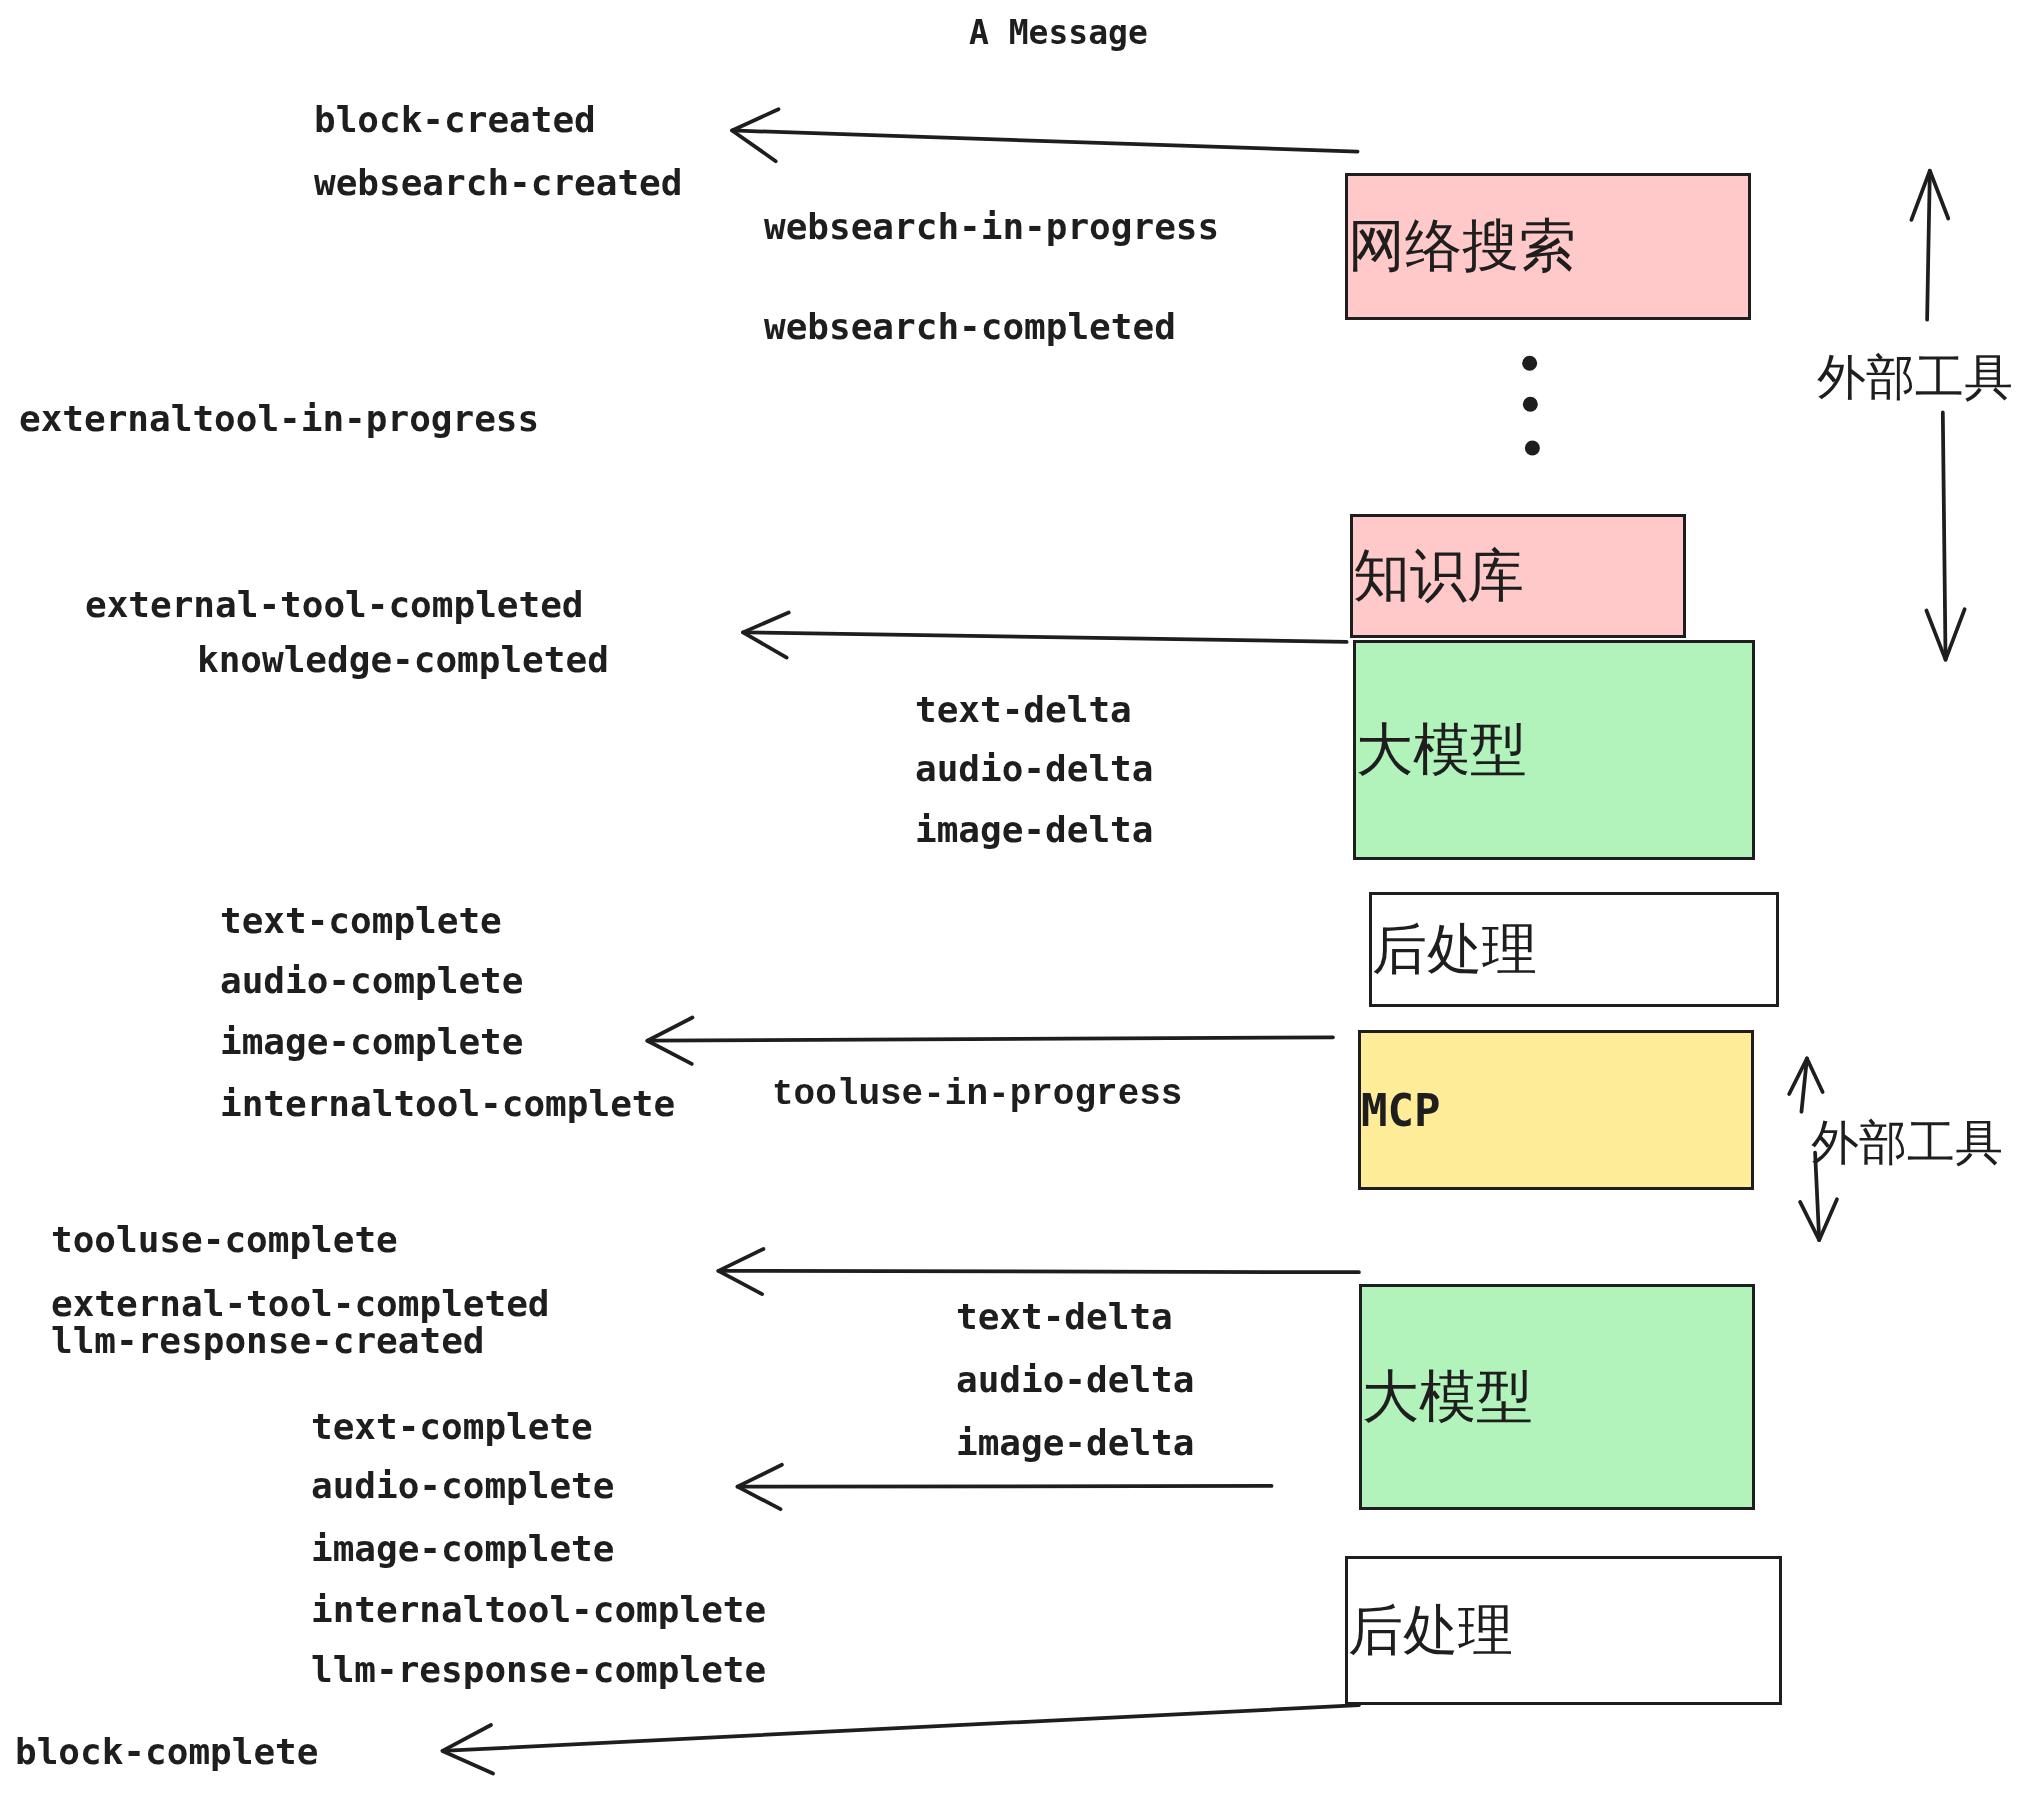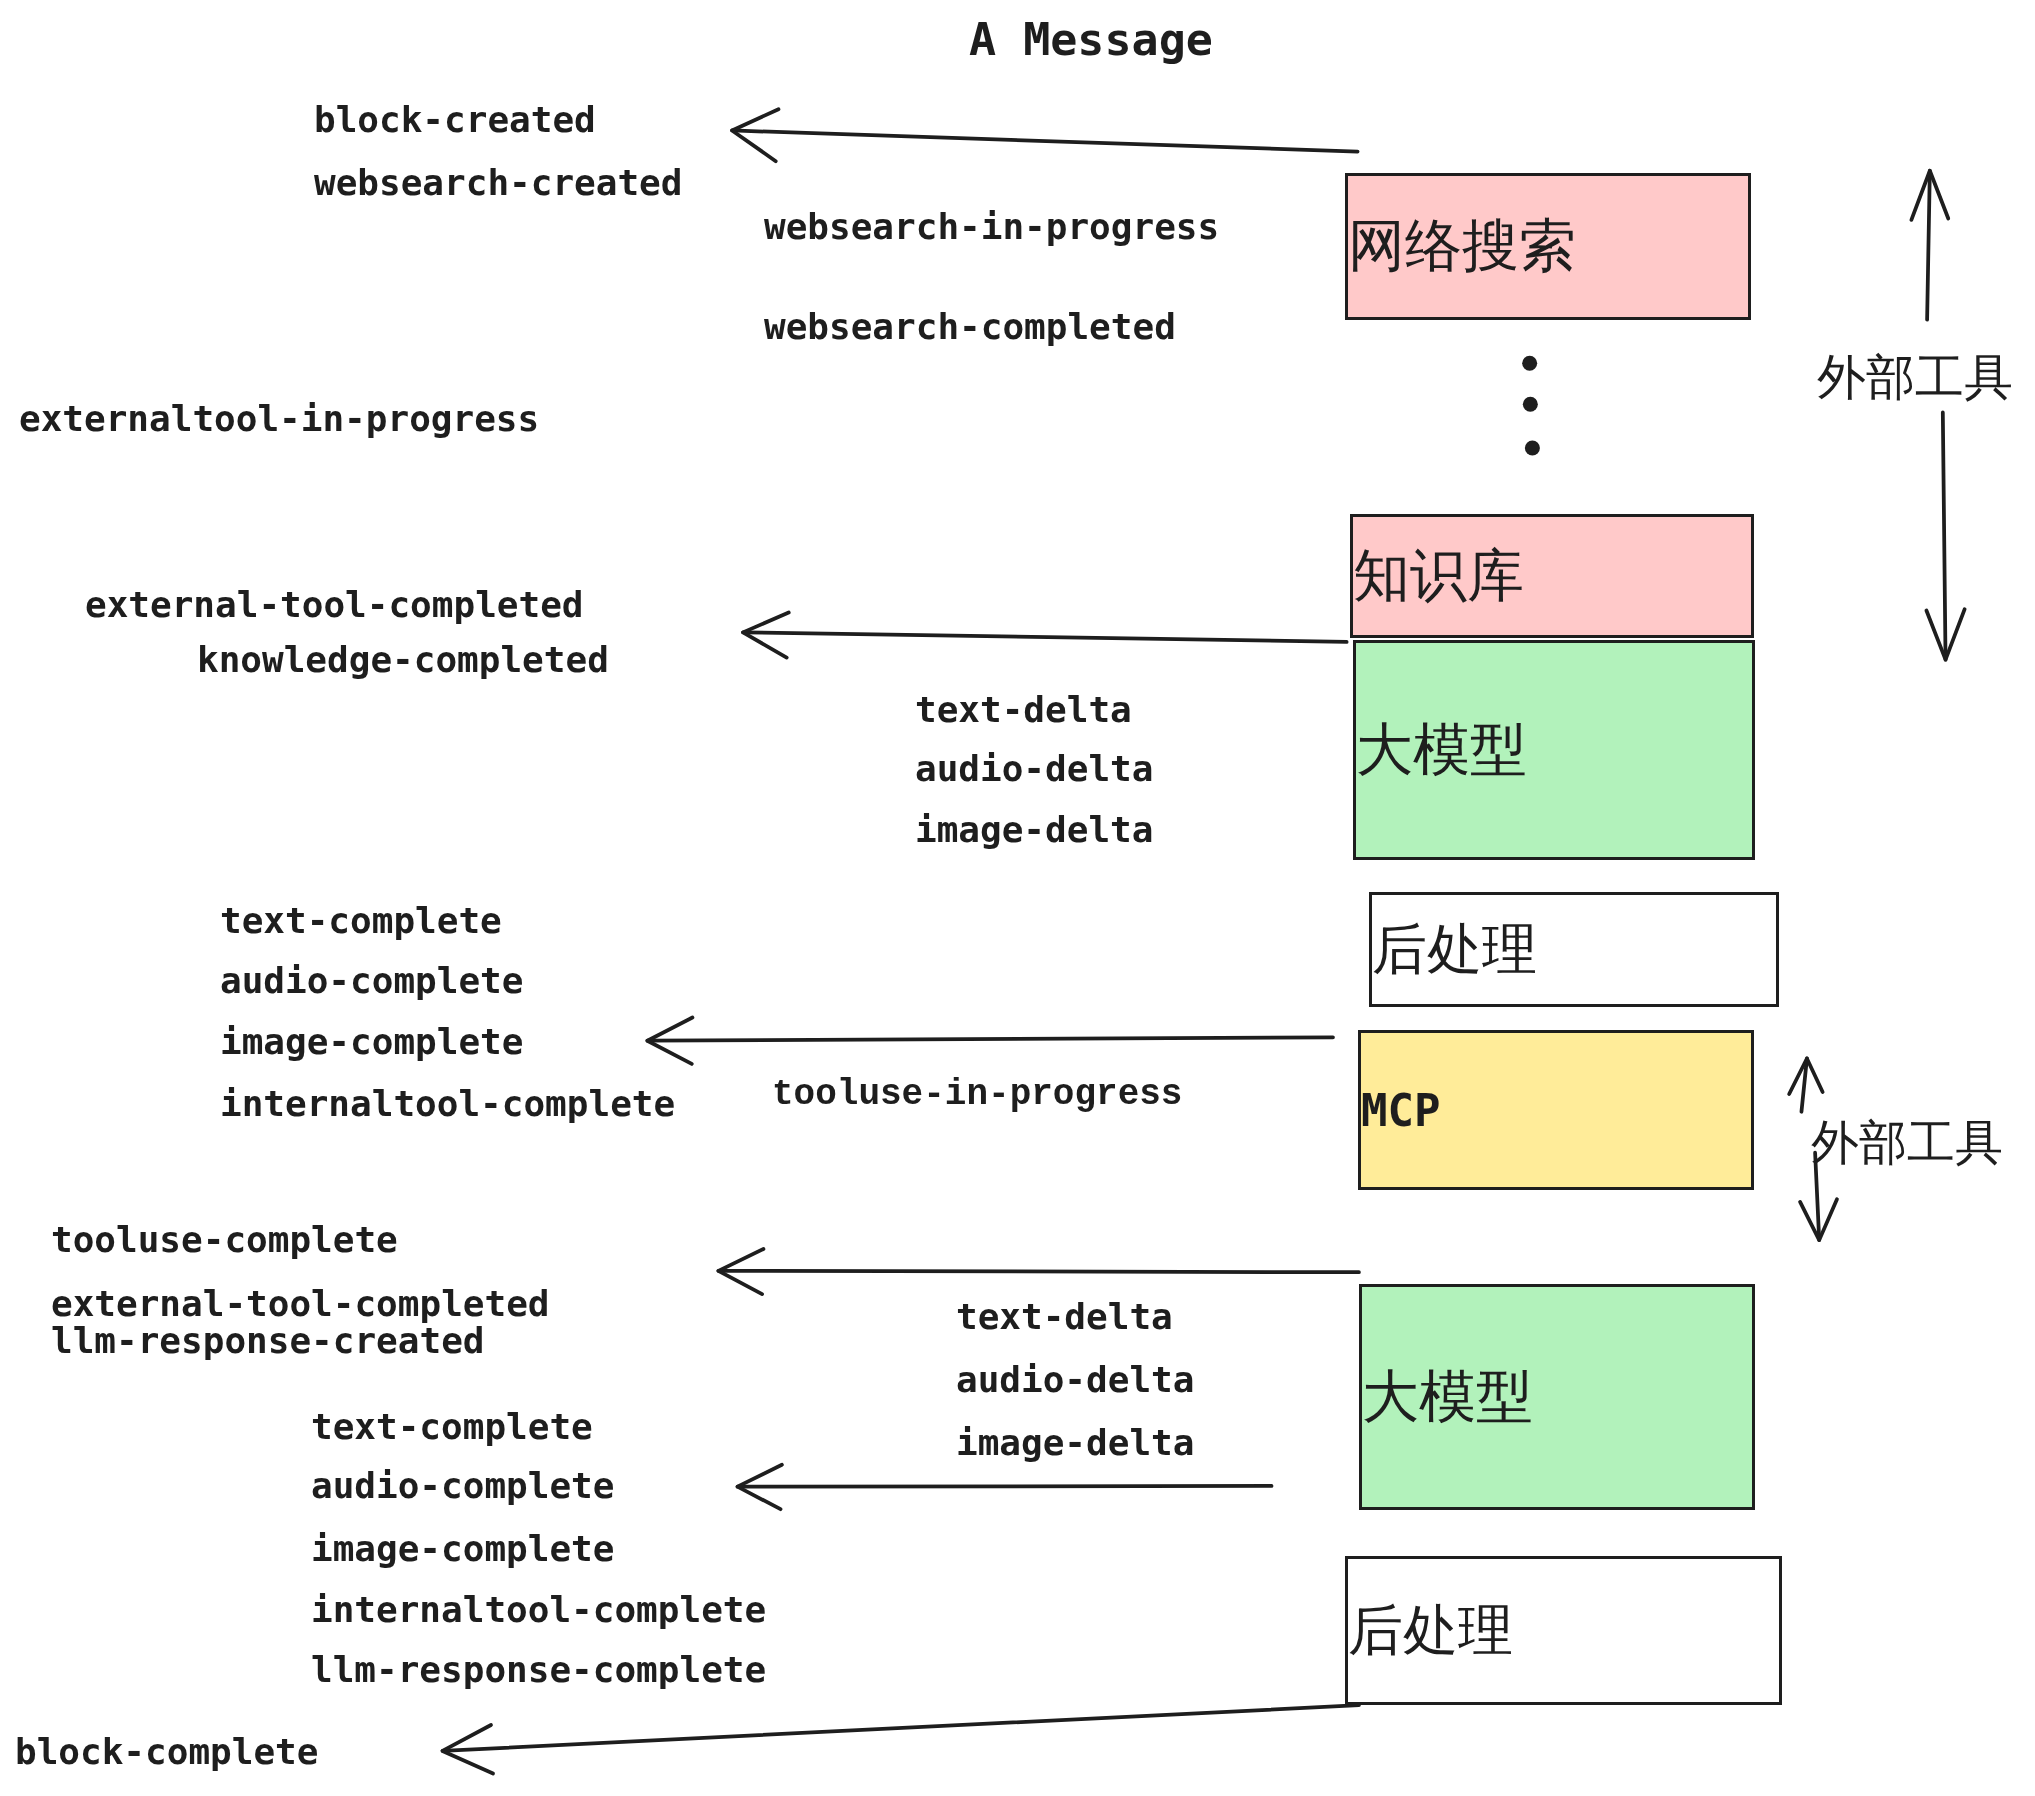--- a/index.html
+++ b/index.html
@@ -1,21 +1,21 @@
 <!DOCTYPE html>
 <html style="font-size:11px"><head>
 <meta charset="utf-8">
 <style>
   html,body { margin:0; padding:0; background:#ffffff; }
   .canvas {
     position:relative; width:2035px; height:1796px; background:#ffffff;
     font-family:"DejaVu Sans Mono", monospace; color:#1e1e1e; overflow:hidden;
   }
   .title {
-    position:absolute; left:969px; top:15px; font-size:45px; line-height:1.1;
+    position:absolute; left:969px; top:15px; font-size:33px; line-height:1.1;
     white-space:nowrap; font-weight:bold;
   }
   .ev {
     position:absolute; font-size:36px; line-height:1.05; white-space:nowrap;
     font-weight:bold;
   }
   .box {
     position:absolute; box-sizing:border-box; border:3.4px solid #1e1e1e;
     display:flex; align-items:center; justify-content:flex-start;
     font-family:"Liberation Sans", sans-serif; font-size:57px; font-weight:500;
@@ -82,21 +82,21 @@
       <circle cx="2240" cy="532" r="11"></circle>
       <circle cx="2241" cy="592" r="11"></circle>
       <circle cx="2244" cy="656" r="11"></circle>
     </g>
   </svg>
 
   <div class="box" style="left:1345px; top:173px; width:406px; height:147px; background:#ffc9c9;">
     <span>网络搜索</span>
   </div>
 
-  <div class="box" style="left:1350px; top:514px; width:404px; height:124px; background:#ffc9c9;">
+  <div class="box" style="left:1350px; top:514px; width:336px; height:124px; background:#ffc9c9;">
     <span>知识库</span>
   </div>
 
   <div class="box" style="left:1353px; top:640px; width:402px; height:220px; background:#b2f2bb;">
     <span>大模型</span>
   </div>
 
   <div class="box" style="left:1369px; top:892px; width:410px; height:115px; background:#ffffff; font-size:55px;">
     <span>后处理</span>
   </div>

